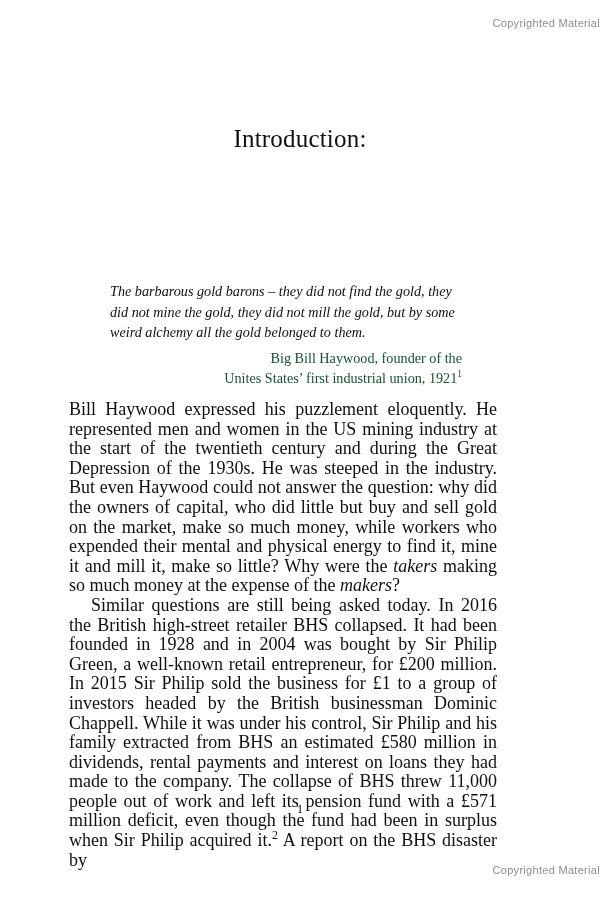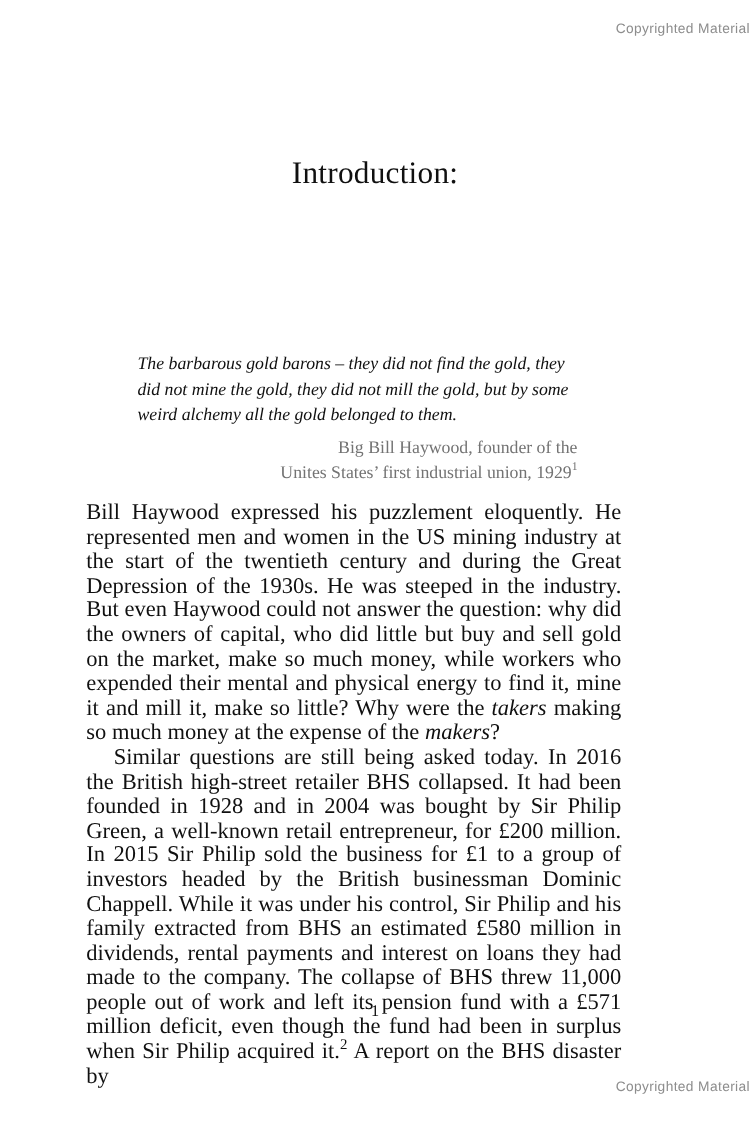--- a/index.html
+++ b/index.html
@@ -70,21 +70,21 @@
     text-align: left;
     color: #101010;
     margin: 0;
   }
   .epigraph-attrib {
     margin: 5px 0 0 0;
     text-align: right;
     font-size: 14.2px;
     line-height: 20.5px;
     font-style: normal;
-    color: #737373;
+    color: #14532d;
   }
   .attrib-line { display: block; }
 
   sup.note {
     font-size: 0.66em;
     vertical-align: super;
     line-height: 0;
   }
 
   
@@ -130,21 +130,21 @@
   <div class="watermark watermark-top">Copyrighted Material</div>
 
   <div class="title-block">
     <span class="title-line">Introduction:</span>
   </div>
 
   <div class="epigraph">
     <p class="epigraph-quote">The barbarous gold barons – they did not find the gold, they did not mine the gold, they did not mill the gold, but by some weird alchemy all the gold belonged to them.</p>
     <p class="epigraph-attrib">
       <span class="attrib-line">Big Bill Haywood, founder of the</span>
-      <span class="attrib-line"><span>Unites States’ first industrial union, 1929</span><sup class="note">1</sup></span>
+      <span class="attrib-line"><span>Unites States’ first industrial union, 1921</span><sup class="note">1</sup></span>
     </p>
   </div>
 
   <div class="body-copy">
     <p><span>Bill Haywood expressed his puzzlement eloquently. He represented men and women in the US mining industry at the start of the twentieth century and during the Great Depression of the 1930s. He was steeped in the industry. But even Haywood could not answer the question: why did the owners of capital, who did little but buy and sell gold on the market, make so much money, while workers who expended their mental and physical energy to find it, mine it and mill it, make so little? Why were the </span><em>takers</em><span> making so much money at the expense of the </span><em>makers</em><span>?</span></p>
 
     <p class="indent"><span>Similar questions are still being asked today. In 2016 the British high-street retailer BHS collapsed. It had been founded in 1928 and in 2004 was bought by Sir Philip Green, a well-known retail entrepreneur, for £200 million. In 2015 Sir Philip sold the business for £1 to a group of investors headed by the British businessman Dominic Chappell. While it was under his control, Sir Philip and his family extracted from BHS an estimated £580 million in dividends, rental payments and interest on loans they had made to the company. The collapse of BHS threw 11,000 people out of work and left its pension fund with a £571 million deficit, even though the fund had been in surplus when Sir Philip acquired it.</span><sup class="note">2</sup><span> A report on the BHS disaster by</span></p>
   </div>
 
   <div class="folio">1</div>

